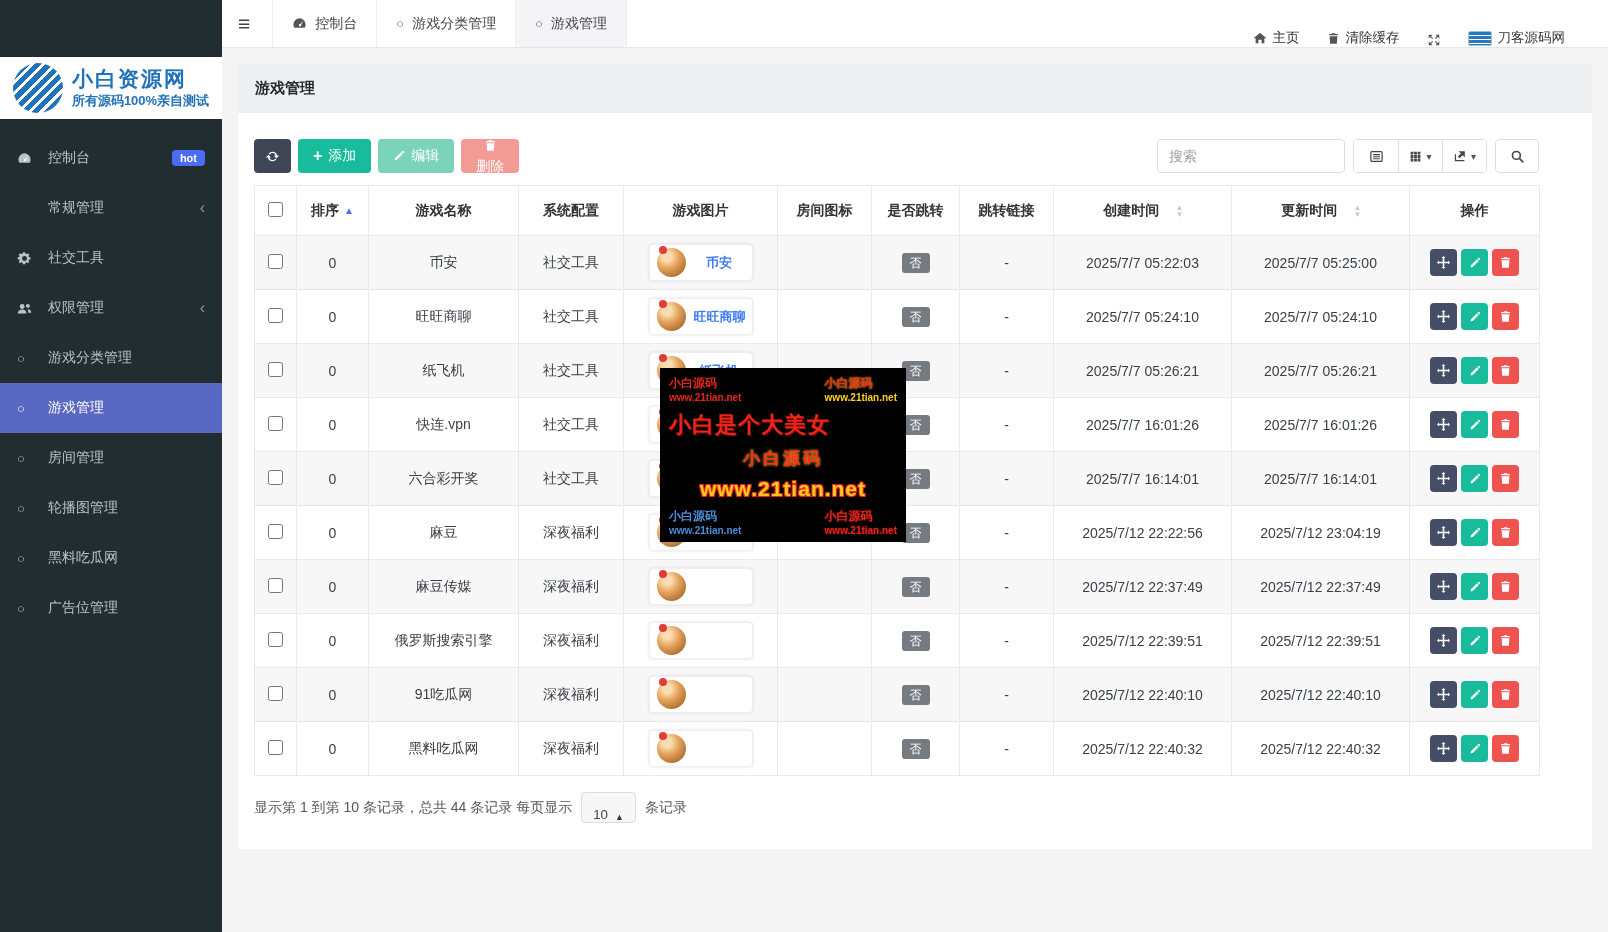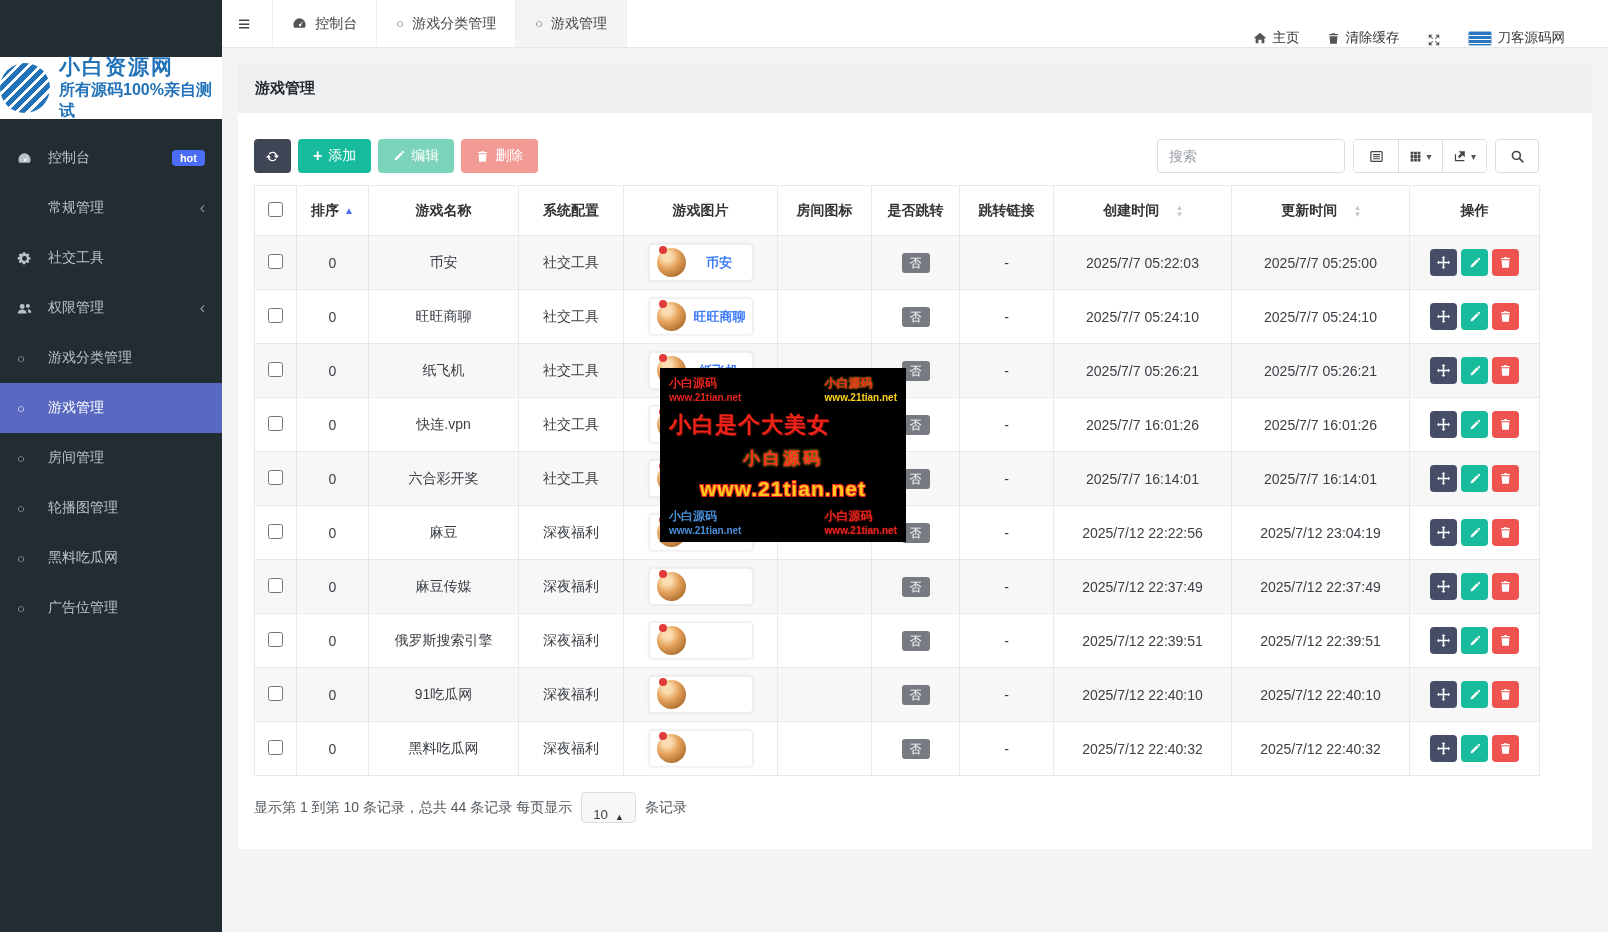--- a/index.html
+++ b/index.html
@@ -4,21 +4,21 @@
 <style>
 * { margin:0; padding:0; box-sizing:border-box; }
 html,body { width:1608px; height:932px; overflow:hidden; }
 body { display:flex; font-family:"Liberation Sans","DejaVu Sans",sans-serif; font-size:14px; color:#333; background:#f4f4f5; }
 
 
 .sidebar { width:222px; flex-shrink:0; background:#222d32; display:flex; flex-direction:column; }
 .logo-box { margin-top:57px; height:62px; background:#fff; display:flex; align-items:center; justify-content:center; gap:9px; }
 .logo-mark { width:50px; height:50px; border-radius:50%; background:repeating-linear-gradient(135deg,#2272b9 0 5px,#fff 5px 8px); flex-shrink:0; }
 .logo-title { color:#2272b9; font-size:21px; font-weight:bold; letter-spacing:2px; line-height:1.2; }
-.logo-sub { color:#2272b9; font-size:16px; font-weight:bold; }
+.logo-sub { color:#2272b9; font-size:13px; font-weight:bold; }
 .side-search { margin:15px 12px 8px; background:#3a484f; border-radius:4px; height:33px; display:flex; align-items:center; padding:0 11px; }
 .side-search input { flex:1; background:transparent; border:none; outline:none; color:#cfd8dc; font-size:13px; min-width:0; }
 .side-search input::placeholder { color:#8a969c; }
 .side-search .sicon { color:#aeb9be; display:flex; }
 .menu { margin-top:14px; }
 .menu-item { height:50px; display:flex; align-items:center; padding:0 17px; color:#b8c2c8; font-size:14px; cursor:pointer; }
 .menu-item .mi-icon { width:24px; margin-right:7px; display:flex; align-items:center; }
 .menu-item.active { background:#5968c0; color:#fff; }
 .badge-hot { margin-left:auto; background:#4a6cf7; color:#fff; font-size:11px; font-weight:bold; padding:2px 8px; border-radius:4px; }
 .chev { margin-left:auto; color:#8a969c; font-size:16px; }
@@ -43,21 +43,21 @@
 .page-header { background:#edeff1; padding:15px 17px; font-size:15px; font-weight:bold; color:#23292e; }
 .card-body { background:#fff; padding:16px 16px 20px; }
 .table-zone { width:1285px; }
 
 .toolbar { display:flex; align-items:center; margin:10px 0 8px; }
 .btn { height:34px; border:none; border-radius:4px; color:#fff; font-size:14px; display:inline-flex; align-items:center; gap:6px; padding:0 15px; margin-right:7px; cursor:pointer; }
 .btn .plus { font-size:16px; font-weight:bold; line-height:1; }
 .btn-refresh { background:#3e4555; width:37px; justify-content:center; padding:0; }
 .btn-add { background:#18bc9c; }
 .btn-edit { background:#7bd3b9; }
-.btn-del { background:#f29a94; }
+.btn-del { background:#f29a94;flex-direction:column; }
 .toolbar-right { margin-left:auto; display:flex; align-items:center; gap:8px; }
 .search-input { width:188px; height:34px; border:1px solid #ddd; border-radius:4px; padding:0 11px; font-size:14px; color:#555; outline:none; }
 .search-input::placeholder { color:#9aa0a6; }
 .btn-group { display:flex; border:1px solid #ddd; border-radius:4px; overflow:hidden; background:#fff; }
 .tool-btn { min-width:44px; height:32px; background:#fff; border:none; border-left:1px solid #ddd; display:flex; align-items:center; justify-content:center; gap:4px; color:#444; cursor:pointer; padding:0 8px; }
 .tool-btn:first-child { border-left:none; }
 .tool-btn .caret { font-size:10px; color:#555; }
 .btn-search-sq { width:44px; height:34px; border:1px solid #ddd; border-radius:4px; background:#fff; display:flex; align-items:center; justify-content:center; color:#444; cursor:pointer; }
 
 

